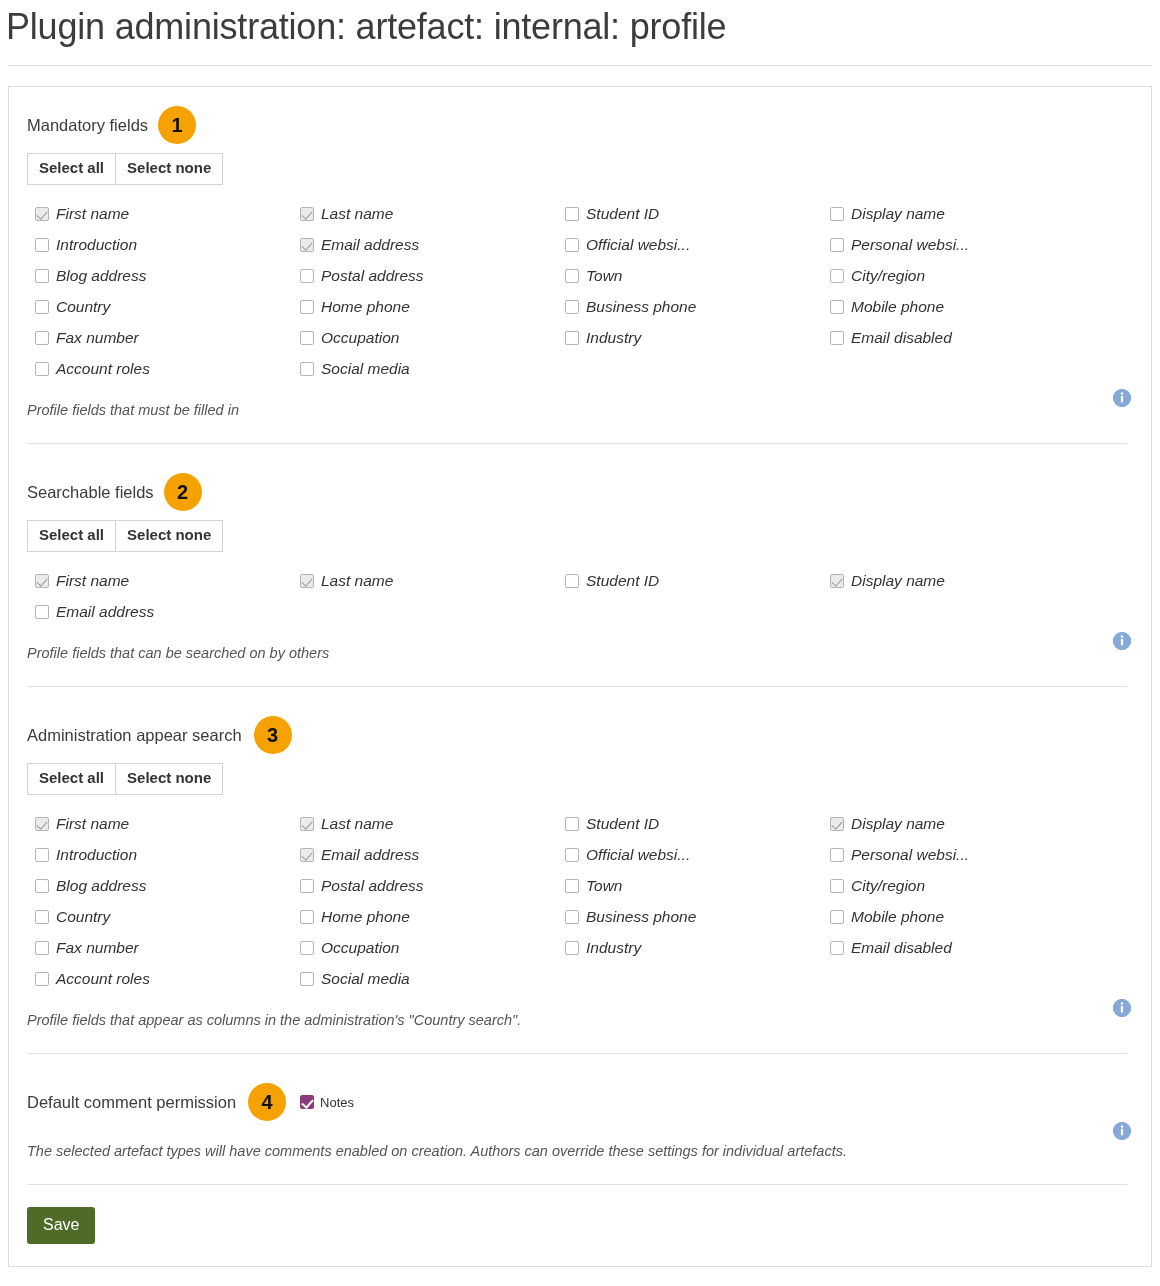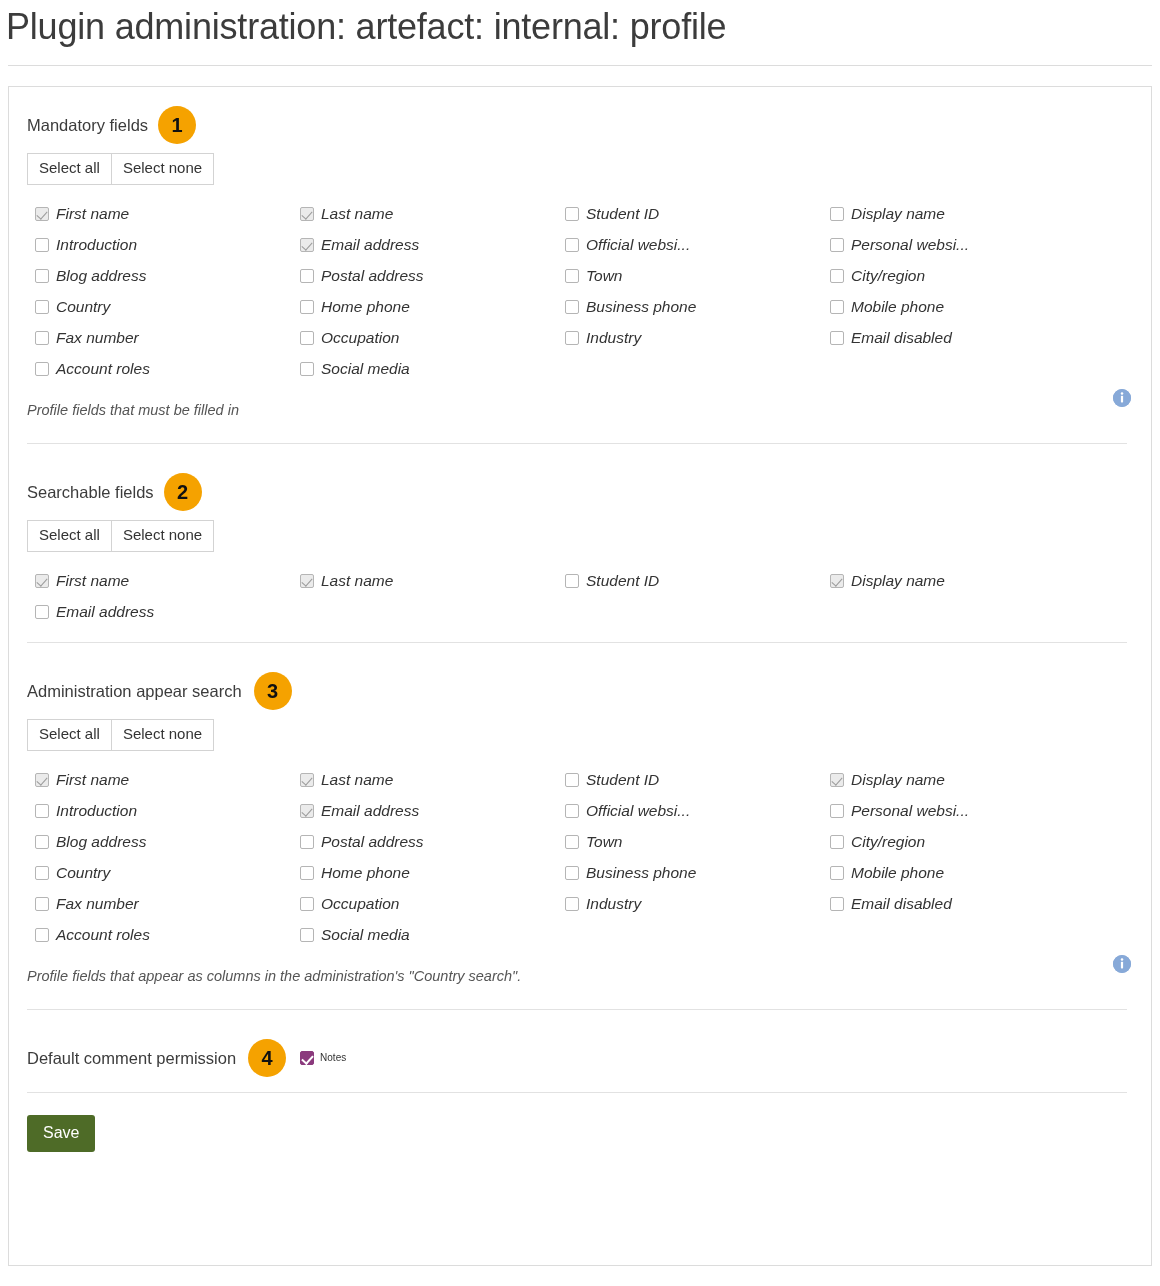--- a/index.html
+++ b/index.html
@@ -76,20 +76,21 @@
   }
   .btn-sel {
     font-family: "Liberation Sans", sans-serif;
     font-size: 15px;
     color: #333;
     background: #fff;
     border: 1px solid #d3d3d3;
     padding: 5px 11px 6px 11px;
     line-height: 1.25;
     cursor: pointer;
+    font-weight: bold;
   }
   .btn-sel + .btn-sel { border-left: 0; }
 
   
   .cb-grid {
     margin-top: 20px;
     display: grid;
     grid-template-columns: 265px 265px 265px 265px;
     row-gap: 14px;
     column-gap: 0;
@@ -170,21 +171,21 @@
     font-weight: bold;
     font-family: "Liberation Serif", serif;
     display: flex;
     align-items: center;
     justify-content: center;
     cursor: pointer;
   }
   .info-icon svg { display:block; }
 
   
-  .inline-cb { display: inline-flex; align-items: center; gap: 6px; margin-left: 10px; font-size: 10px; color: #333; }
+  .inline-cb { display: inline-flex; align-items: center; gap: 6px; margin-left: 10px; font-size: 13px; color: #333; }
 
   
   .footer-rule { border: 0; border-top: 1px solid #e2e2e2; margin: 22px 0 0 0; }
   .btn-save {
     margin-top: 22px;
     margin-bottom: 22px;
     background: #4e6b27;
     color: #fff;
     border: 0;
     border-radius: 3px;
@@ -341,20 +342,30 @@
           </label>
           <label class="cb-item disabled">
             <span class="cb checked-disabled"></span>
             <span>Display name</span>
           </label>
           <label class="cb-item">
             <span class="cb"></span>
             <span>Email address</span>
           </label>
         </div>
+      <div class="help-row">
+        <div class="help-text">Profile fields that can be searched on by others</div>
+        <span class="info-icon">
+          <svg width="18" height="18" viewBox="0 0 18 18" aria-hidden="true">
+            <circle cx="9" cy="9" r="9" fill="#87a9d8"></circle>
+            <circle cx="9" cy="4.6" r="1.25" fill="#ffffff"></circle>
+            <rect x="7.9" y="6.8" width="2.2" height="6.6" rx="0.6" fill="#ffffff"></rect>
+          </svg>
+        </span>
+      </div>
     </div>
 
     
     <div class="section">
       <div class="section-head">
         <span class="section-label">Administration appear search</span>
         <span class="badge badge-inline">3</span>
       </div>
       <div class="btn-group">
         <button class="btn-sel">Select all</button>
@@ -465,19 +476,29 @@
     
     <div class="section">
       <div class="section-head">
         <span class="section-label">Default comment permission</span>
         <span class="badge badge-inline">4</span>
         <label class="inline-cb">
           <span class="cb checked-purple"></span>
           <span>Notes</span>
         </label>
       </div>
+      <div class="help-row" style="margin-top:22px;">
+        <div class="help-text">The selected artefact types will have comments enabled on creation. Authors can override these settings for individual artefacts.</div>
+        <span class="info-icon" style="top:-14px;">
+          <svg width="18" height="18" viewBox="0 0 18 18" aria-hidden="true">
+            <circle cx="9" cy="9" r="9" fill="#87a9d8"></circle>
+            <circle cx="9" cy="4.6" r="1.25" fill="#ffffff"></circle>
+            <rect x="7.9" y="6.8" width="2.2" height="6.6" rx="0.6" fill="#ffffff"></rect>
+          </svg>
+        </span>
+      </div>
     </div>
 
     <hr class="footer-rule">
     <button class="btn-save">Save</button>
 
   </div>
 </div>
 
 </body></html>

